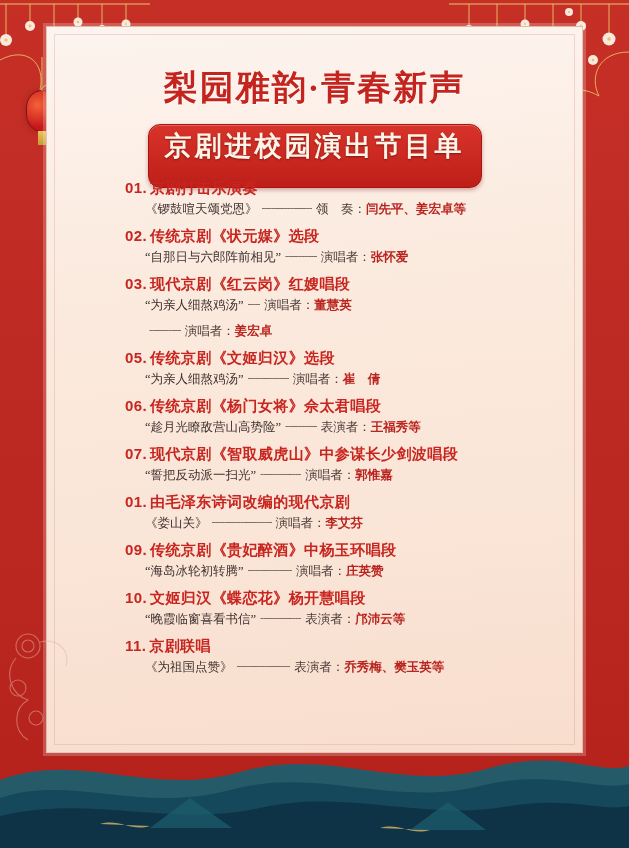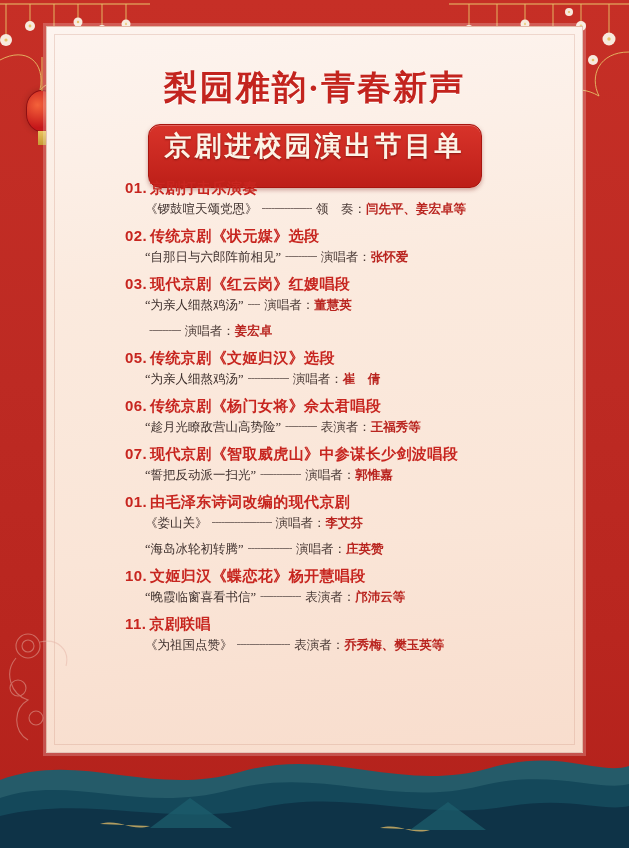--- a/index.html
+++ b/index.html
@@ -286,20 +286,23 @@
         </div>
         <div class="item-line">
           <span class="piece">《娄山关》</span>
           <span class="dots">-------------------</span>
           <span class="role">演唱者：</span>
           <span class="performer">李艾芬</span>
         </div>
       </div>
 
       <div class="item">
+        <div class="item-title">
+          <span class="item-num">09.</span><span>传统京剧《贵妃醉酒》中杨玉环唱段</span>
+        </div>
         <div class="item-line">
           <span class="piece">“海岛冰轮初转腾”</span>
           <span class="dots">--------------</span>
           <span class="role">演唱者：</span>
           <span class="performer">庄英赞</span>
         </div>
       </div>
 
       <div class="item">
         <div class="item-title">

